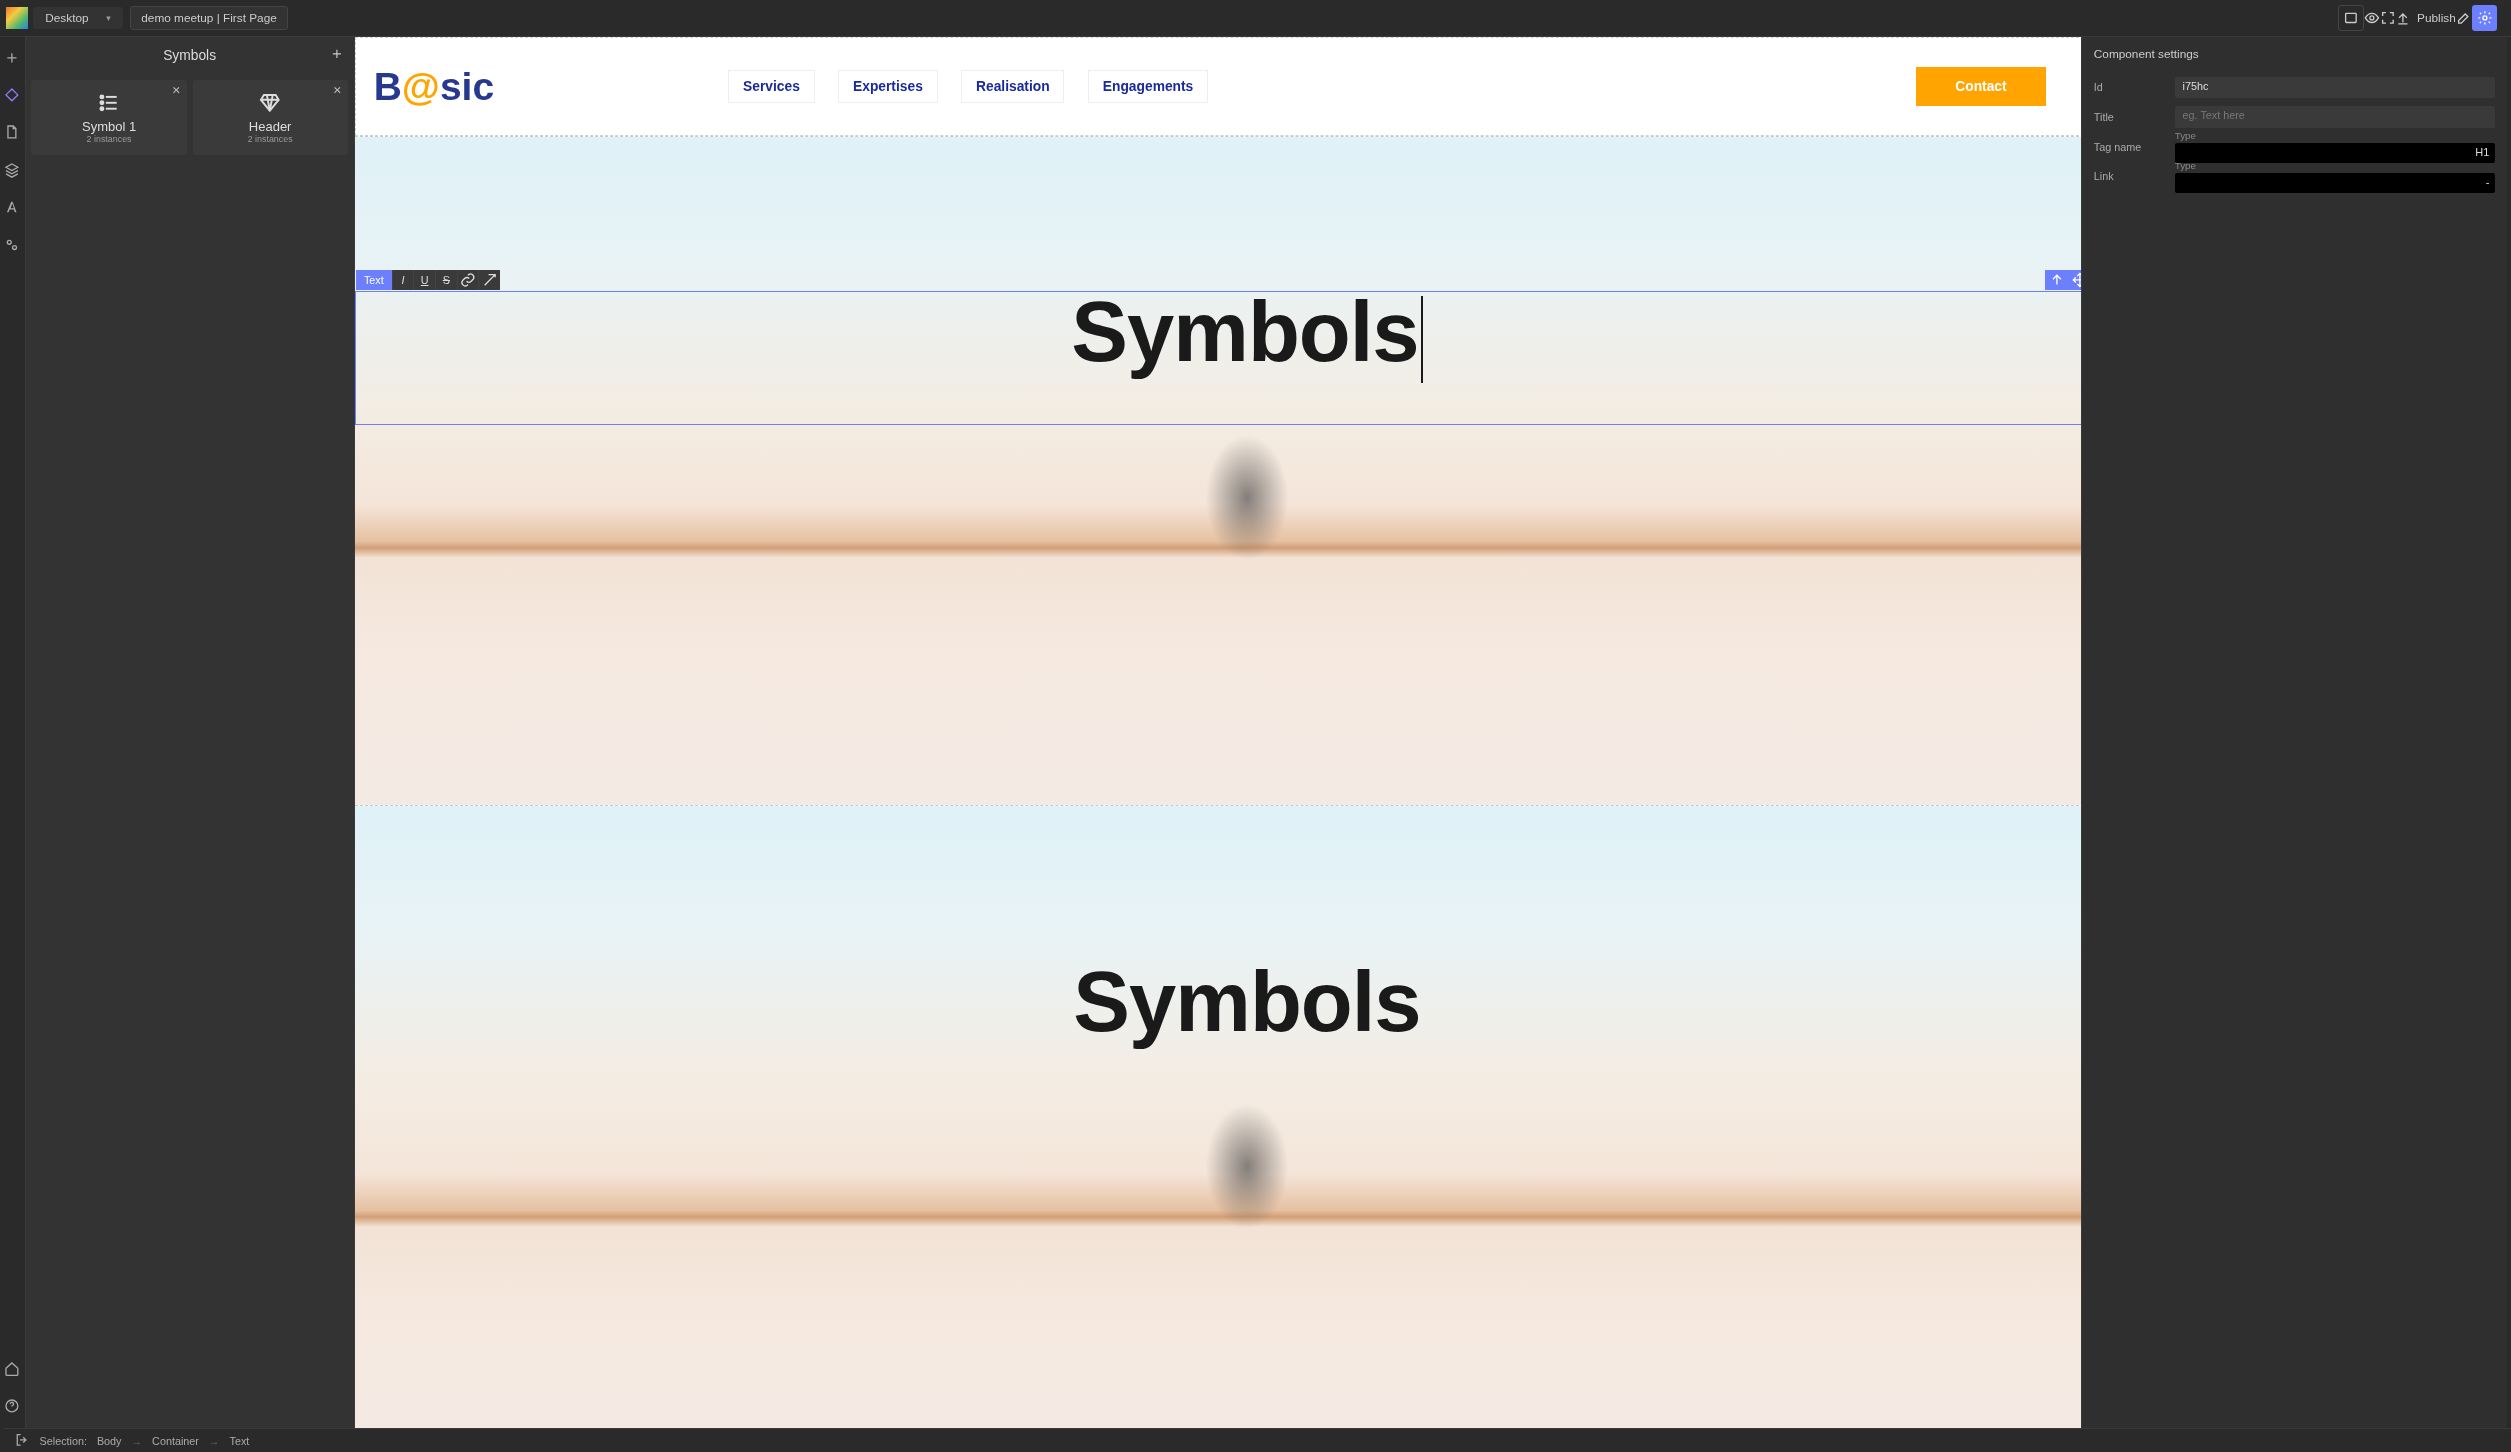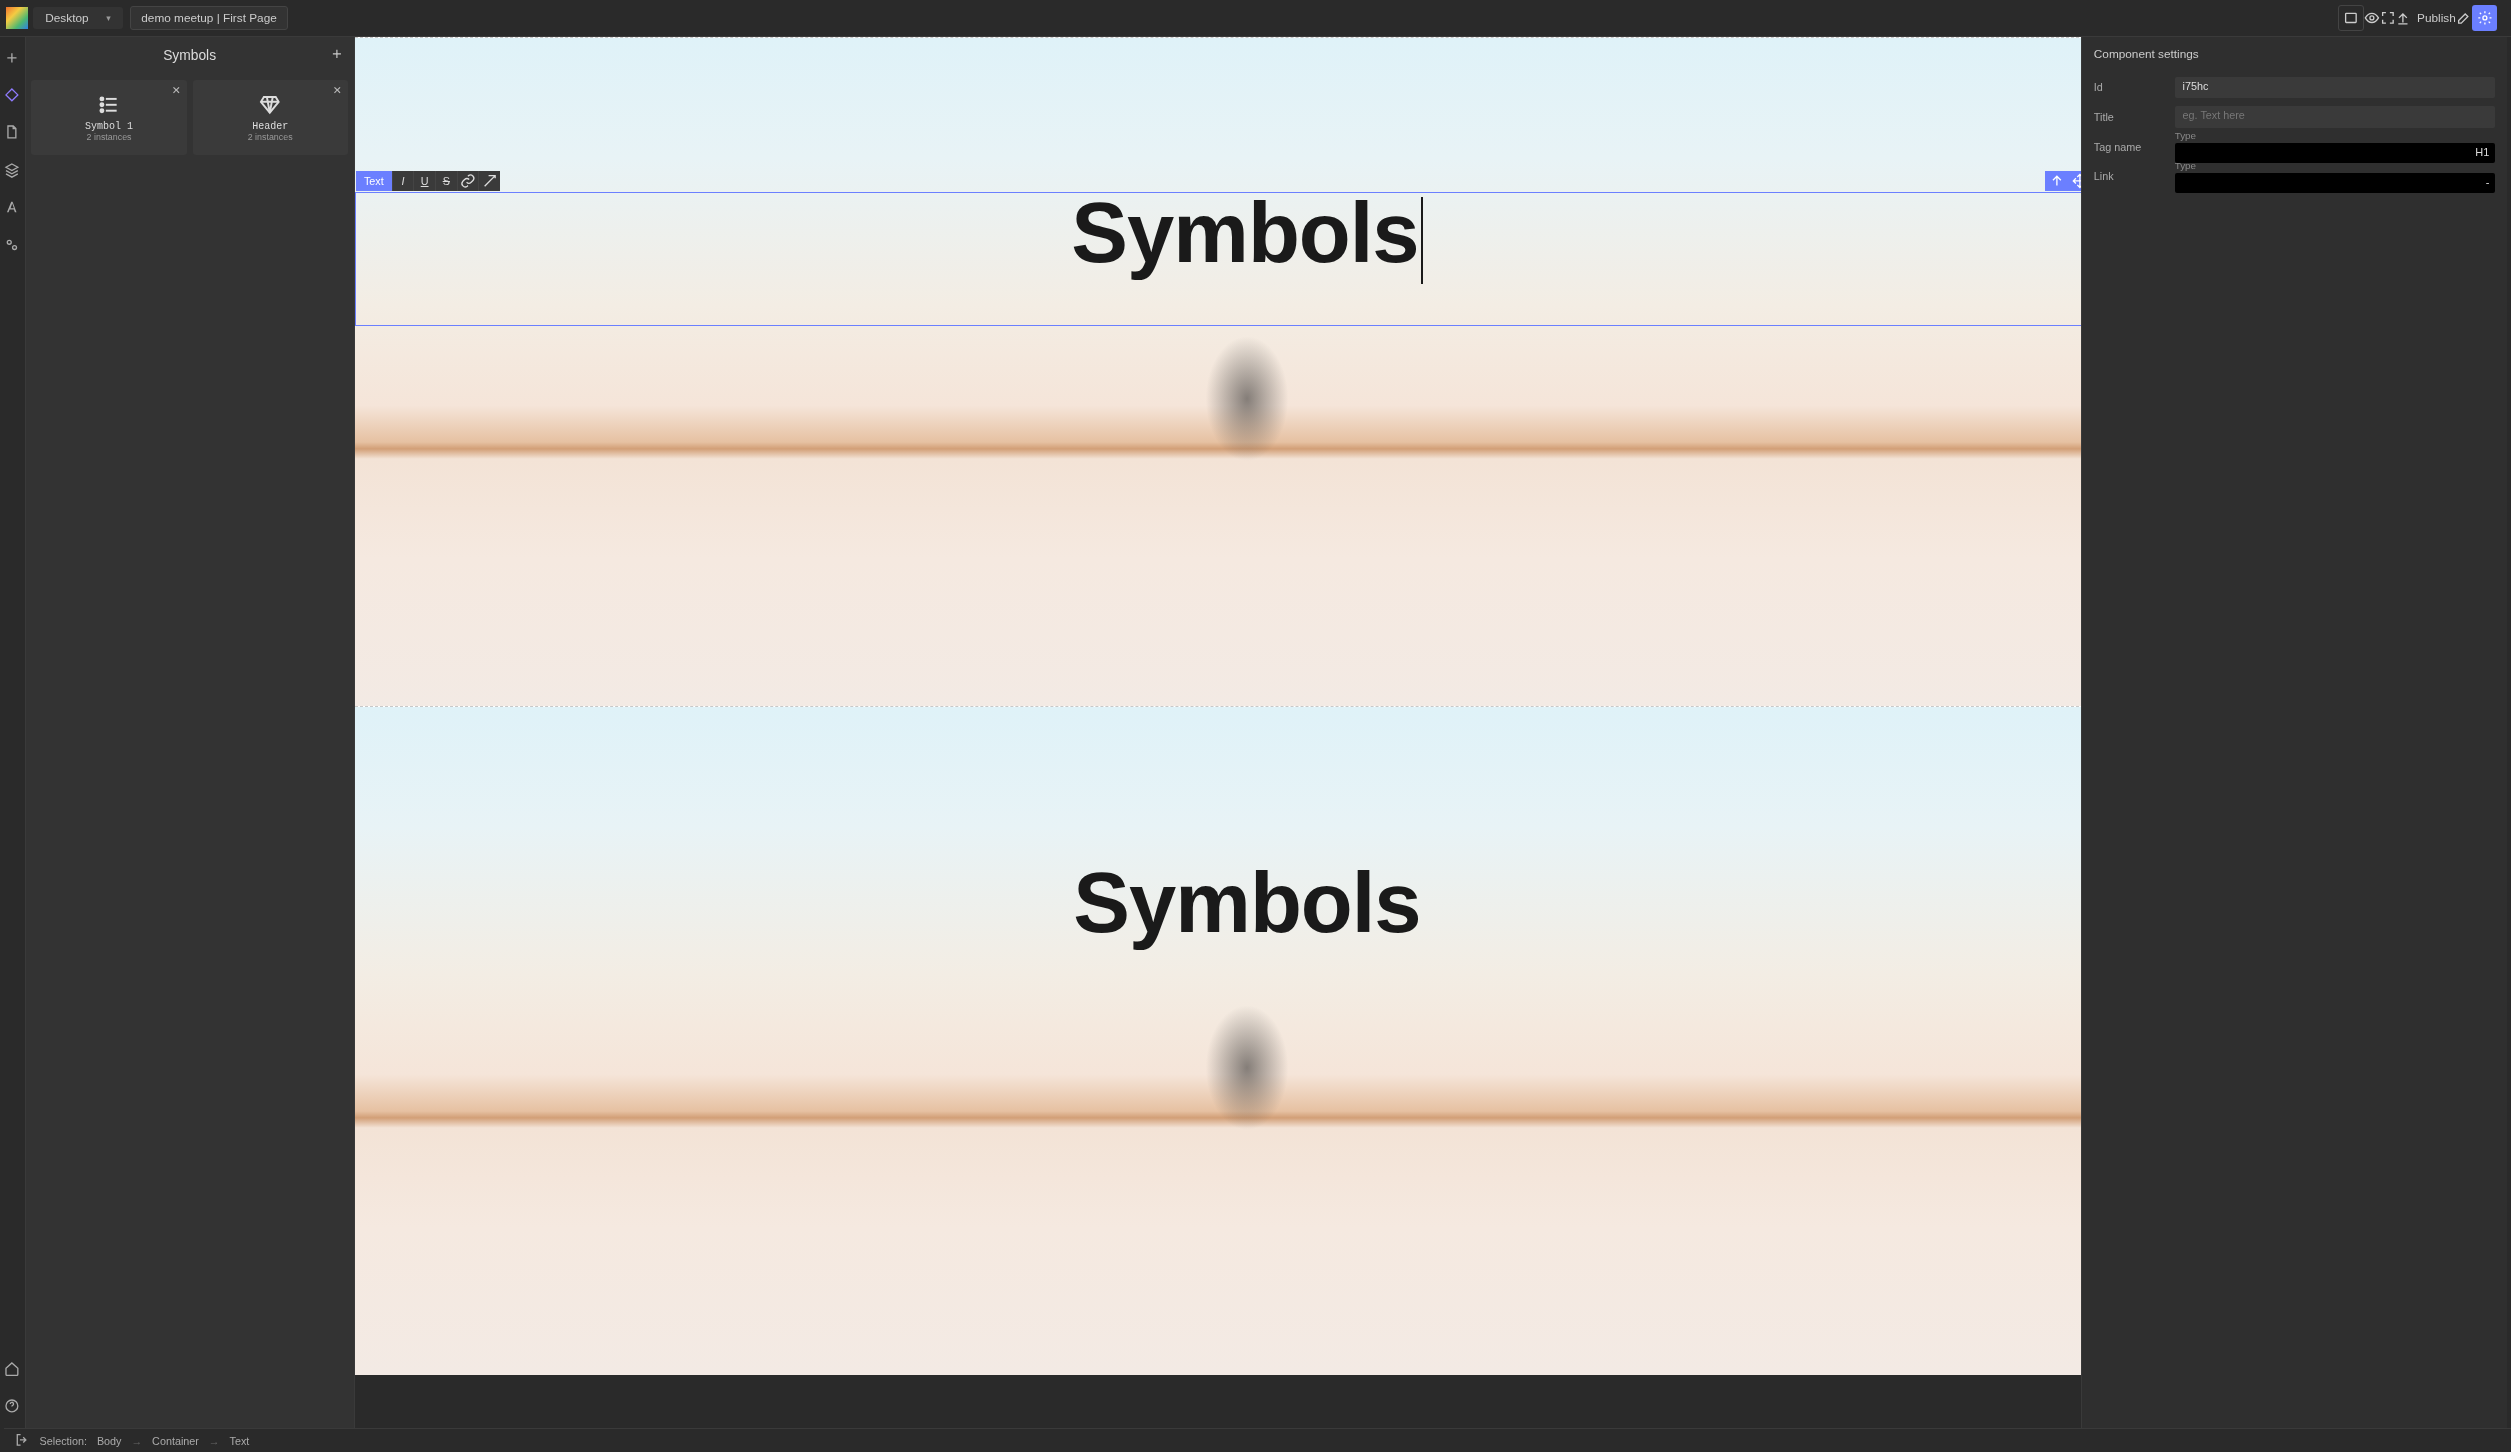--- a/index.html
+++ b/index.html
@@ -24,21 +24,21 @@
 .leftstrip .spacer { flex:1; }
 
 
 .symbols-panel { position:absolute; top:37px; left:25.6px; width:329px; bottom:23.6px; background:#333; border-right:1px solid #3a3a3a; }
 .symbols-panel .hdr { height:37px; display:flex; align-items:center; justify-content:center; position:relative; color:#ddd; font-size:13.8px; }
 .symbols-panel .hdr .plus-btn { position:absolute; right:9.9px; top:9.9px; color:#ccc; cursor:pointer; }
 .symbols-panel .cards { display:flex; gap:5.9px; padding:5.9px; }
 .sym-card { position:relative; flex:1; height:75px; background:#3a3a3a; border-radius:3px; display:flex; flex-direction:column; align-items:center; justify-content:center; color:#ccc; }
 .sym-card .close { position:absolute; top:3.9px; right:5.9px; font-size:10.8px; color:#bbb; cursor:pointer; }
 .sym-card .bigico { width:27.6px; height:23.6px; margin-bottom:3.9px; display:flex; align-items:center; justify-content:center; }
-.sym-card .lbl1 { font-size:10px; color:#ddd;font-family:Liberation Mono, monospace; }
+.sym-card .lbl1 { font-size:13px; color:#ddd; }
 .sym-card .lbl2 { font-size:8.9px; color:#999; }
 
 
 .canvas { position:absolute; top:37px; left:355px; right:372px; bottom:23.6px; overflow:hidden; background:#2a2a2a; }
 .page { position:relative; width:100%; background:#fff; }
 .site-header { height:99px; background:#fff; display:flex; align-items:center; padding:0 17.7px; border:1px dashed #d0d0d0; }
 .site-logo { font-size:39px; font-weight:800; }
 .site-logo .b  { color:#27388f; }
 .site-logo .at { color:#ffa400; }
 .site-logo .s  { color:#27388f; }
@@ -228,20 +228,37 @@
       </div>
       <div class="lbl1">Header</div>
       <div class="lbl2">2 instances</div>
     </div>
   </div>
 </div>
 
 <div class="canvas">
   <div class="page">
 
+    <div class="site-header">
+      <div class="site-logo">
+        <span class="b">B</span><span class="at">@</span><span class="s">sic</span>
+      </div>
+      <div class="site-nav">
+        <span class="link">Services</span>
+        <span class="link">Expertises</span>
+        <span class="link">Realisation</span>
+        <span class="link">Engagements</span>
+      </div>
+      <div style="flex:0.5"></div>
+      <div class="contact-btn">Contact</div>
+      <div class="lang">
+        <span>FR</span>
+        <span>⌄</span>
+      </div>
+    </div>
 
     <div class="dash-line"></div>
 
     <div class="hero">
       <div class="hero-bg"></div>
       <div class="hero-title-wrap">
         <h1><span>Symbols</span><span class="cursor-caret"></span></h1>
       </div>
 
       <div class="sel-wrap" style="top:154px; left:0; right:0; height:134px;">

